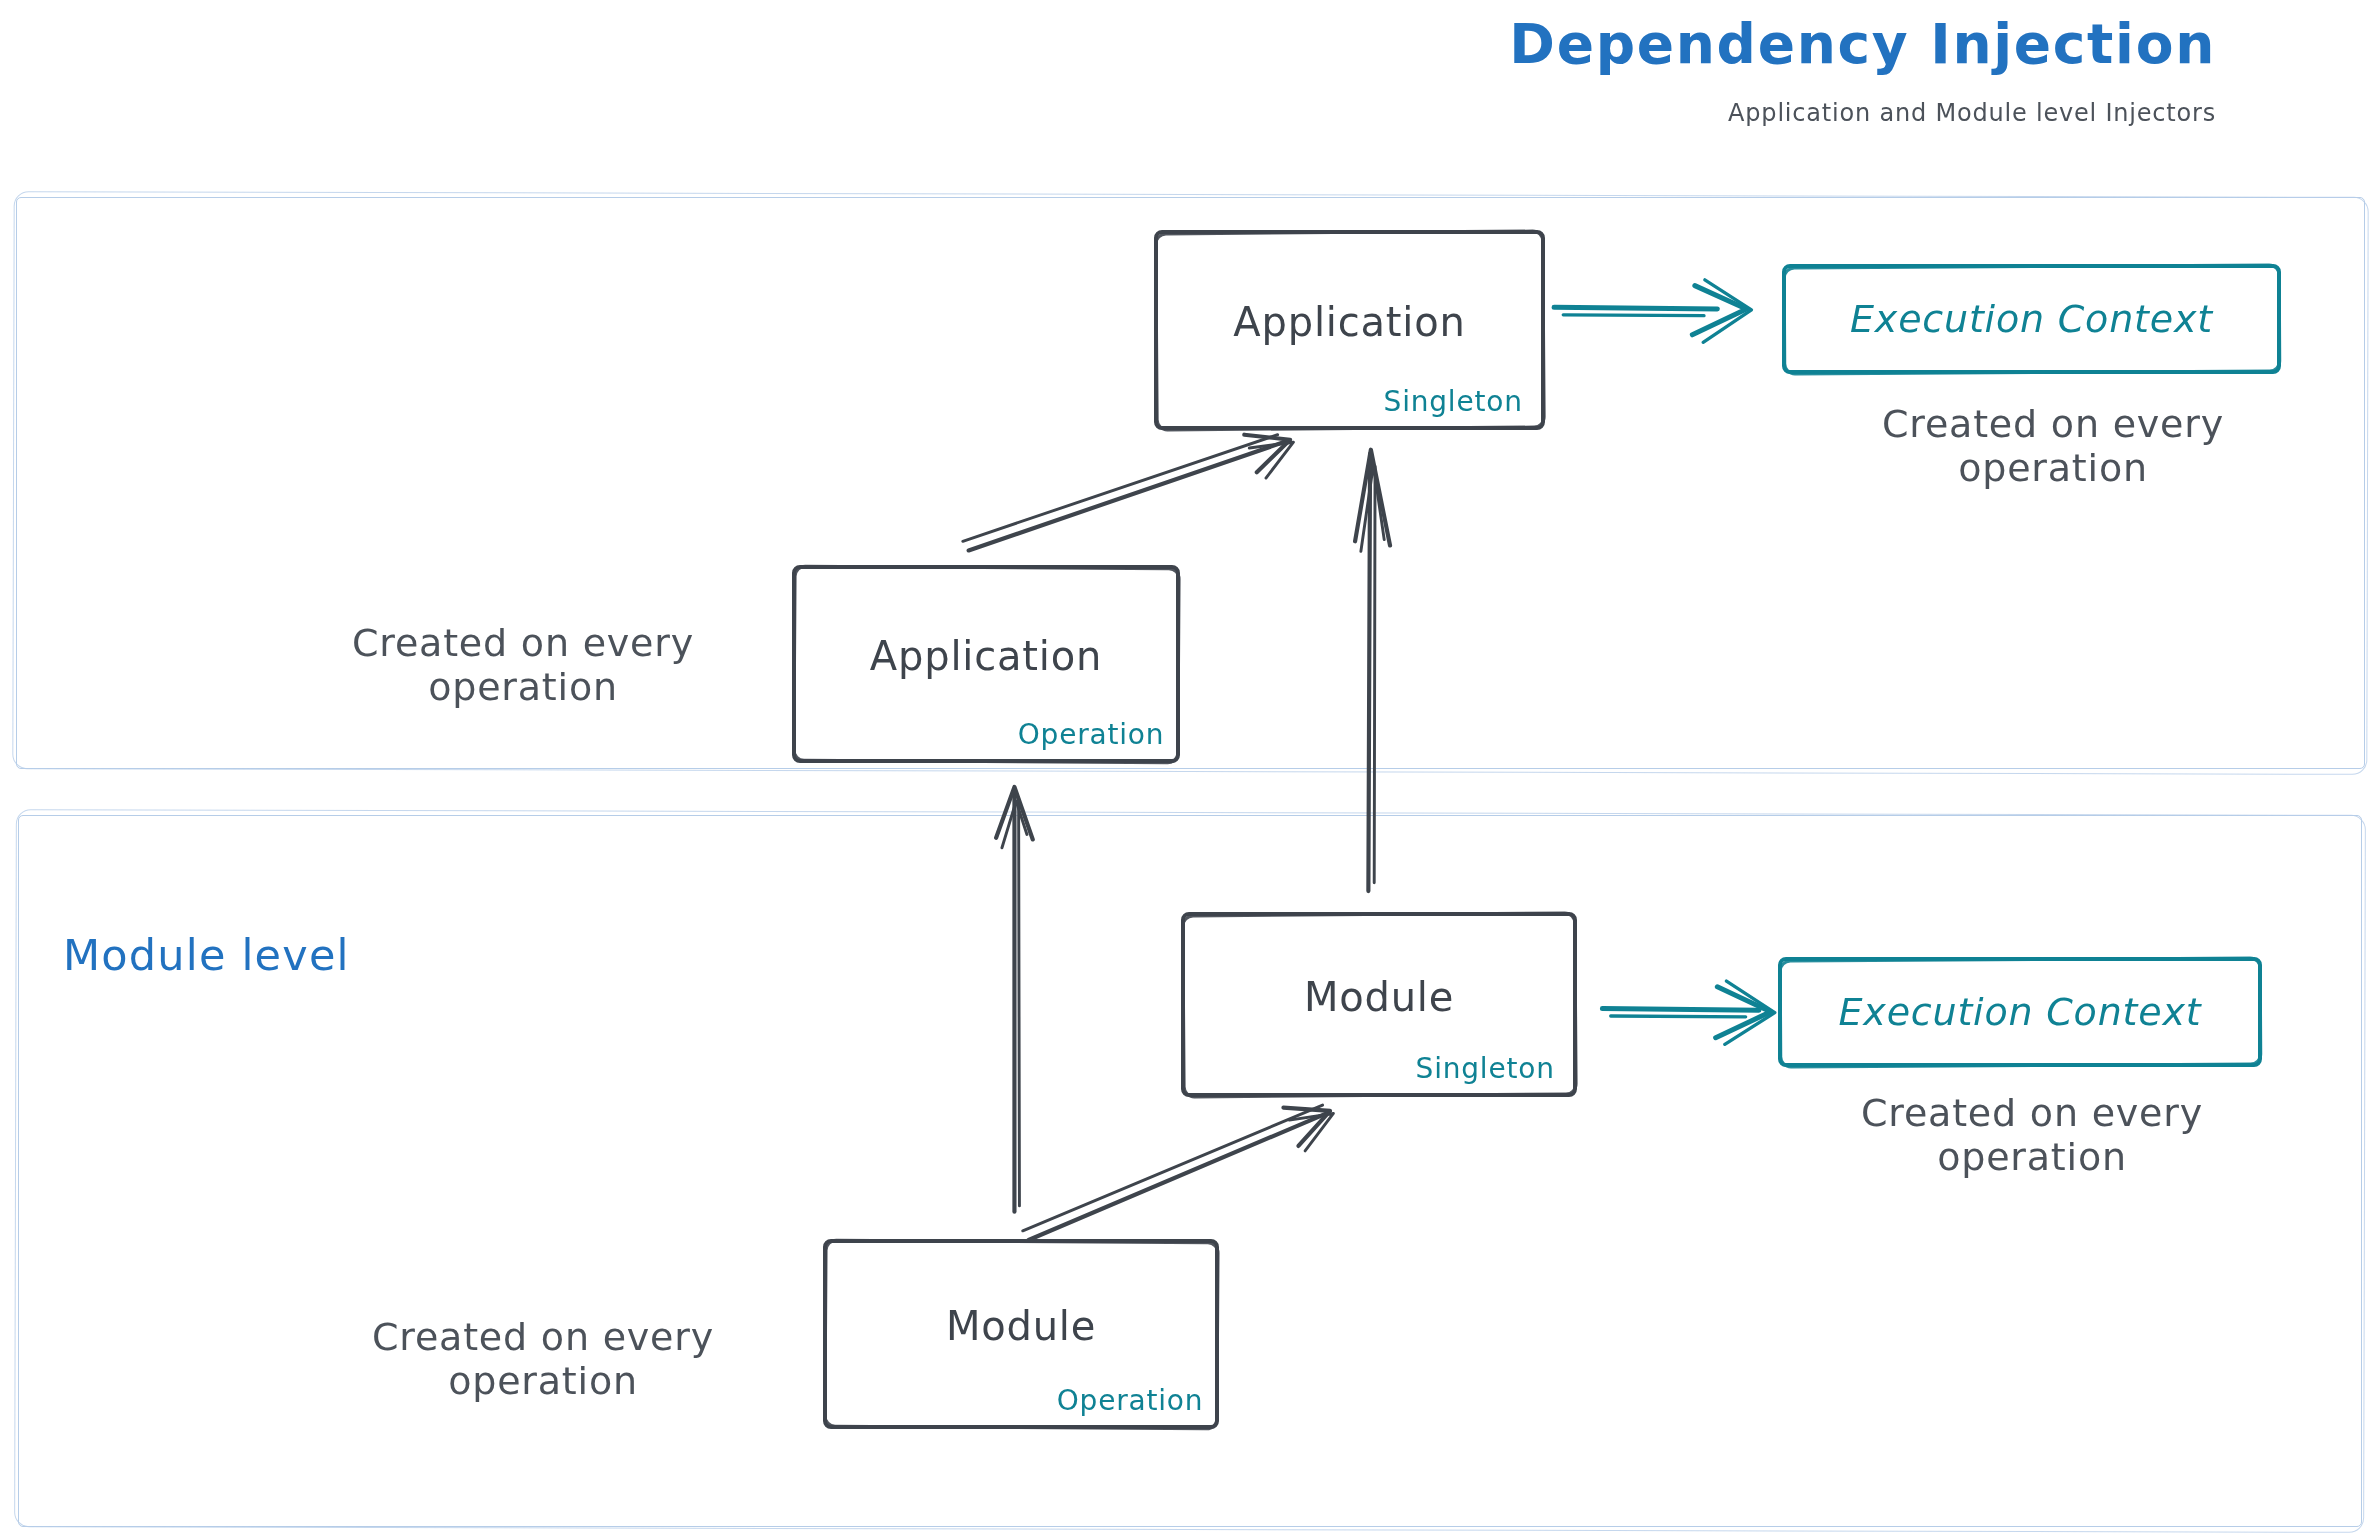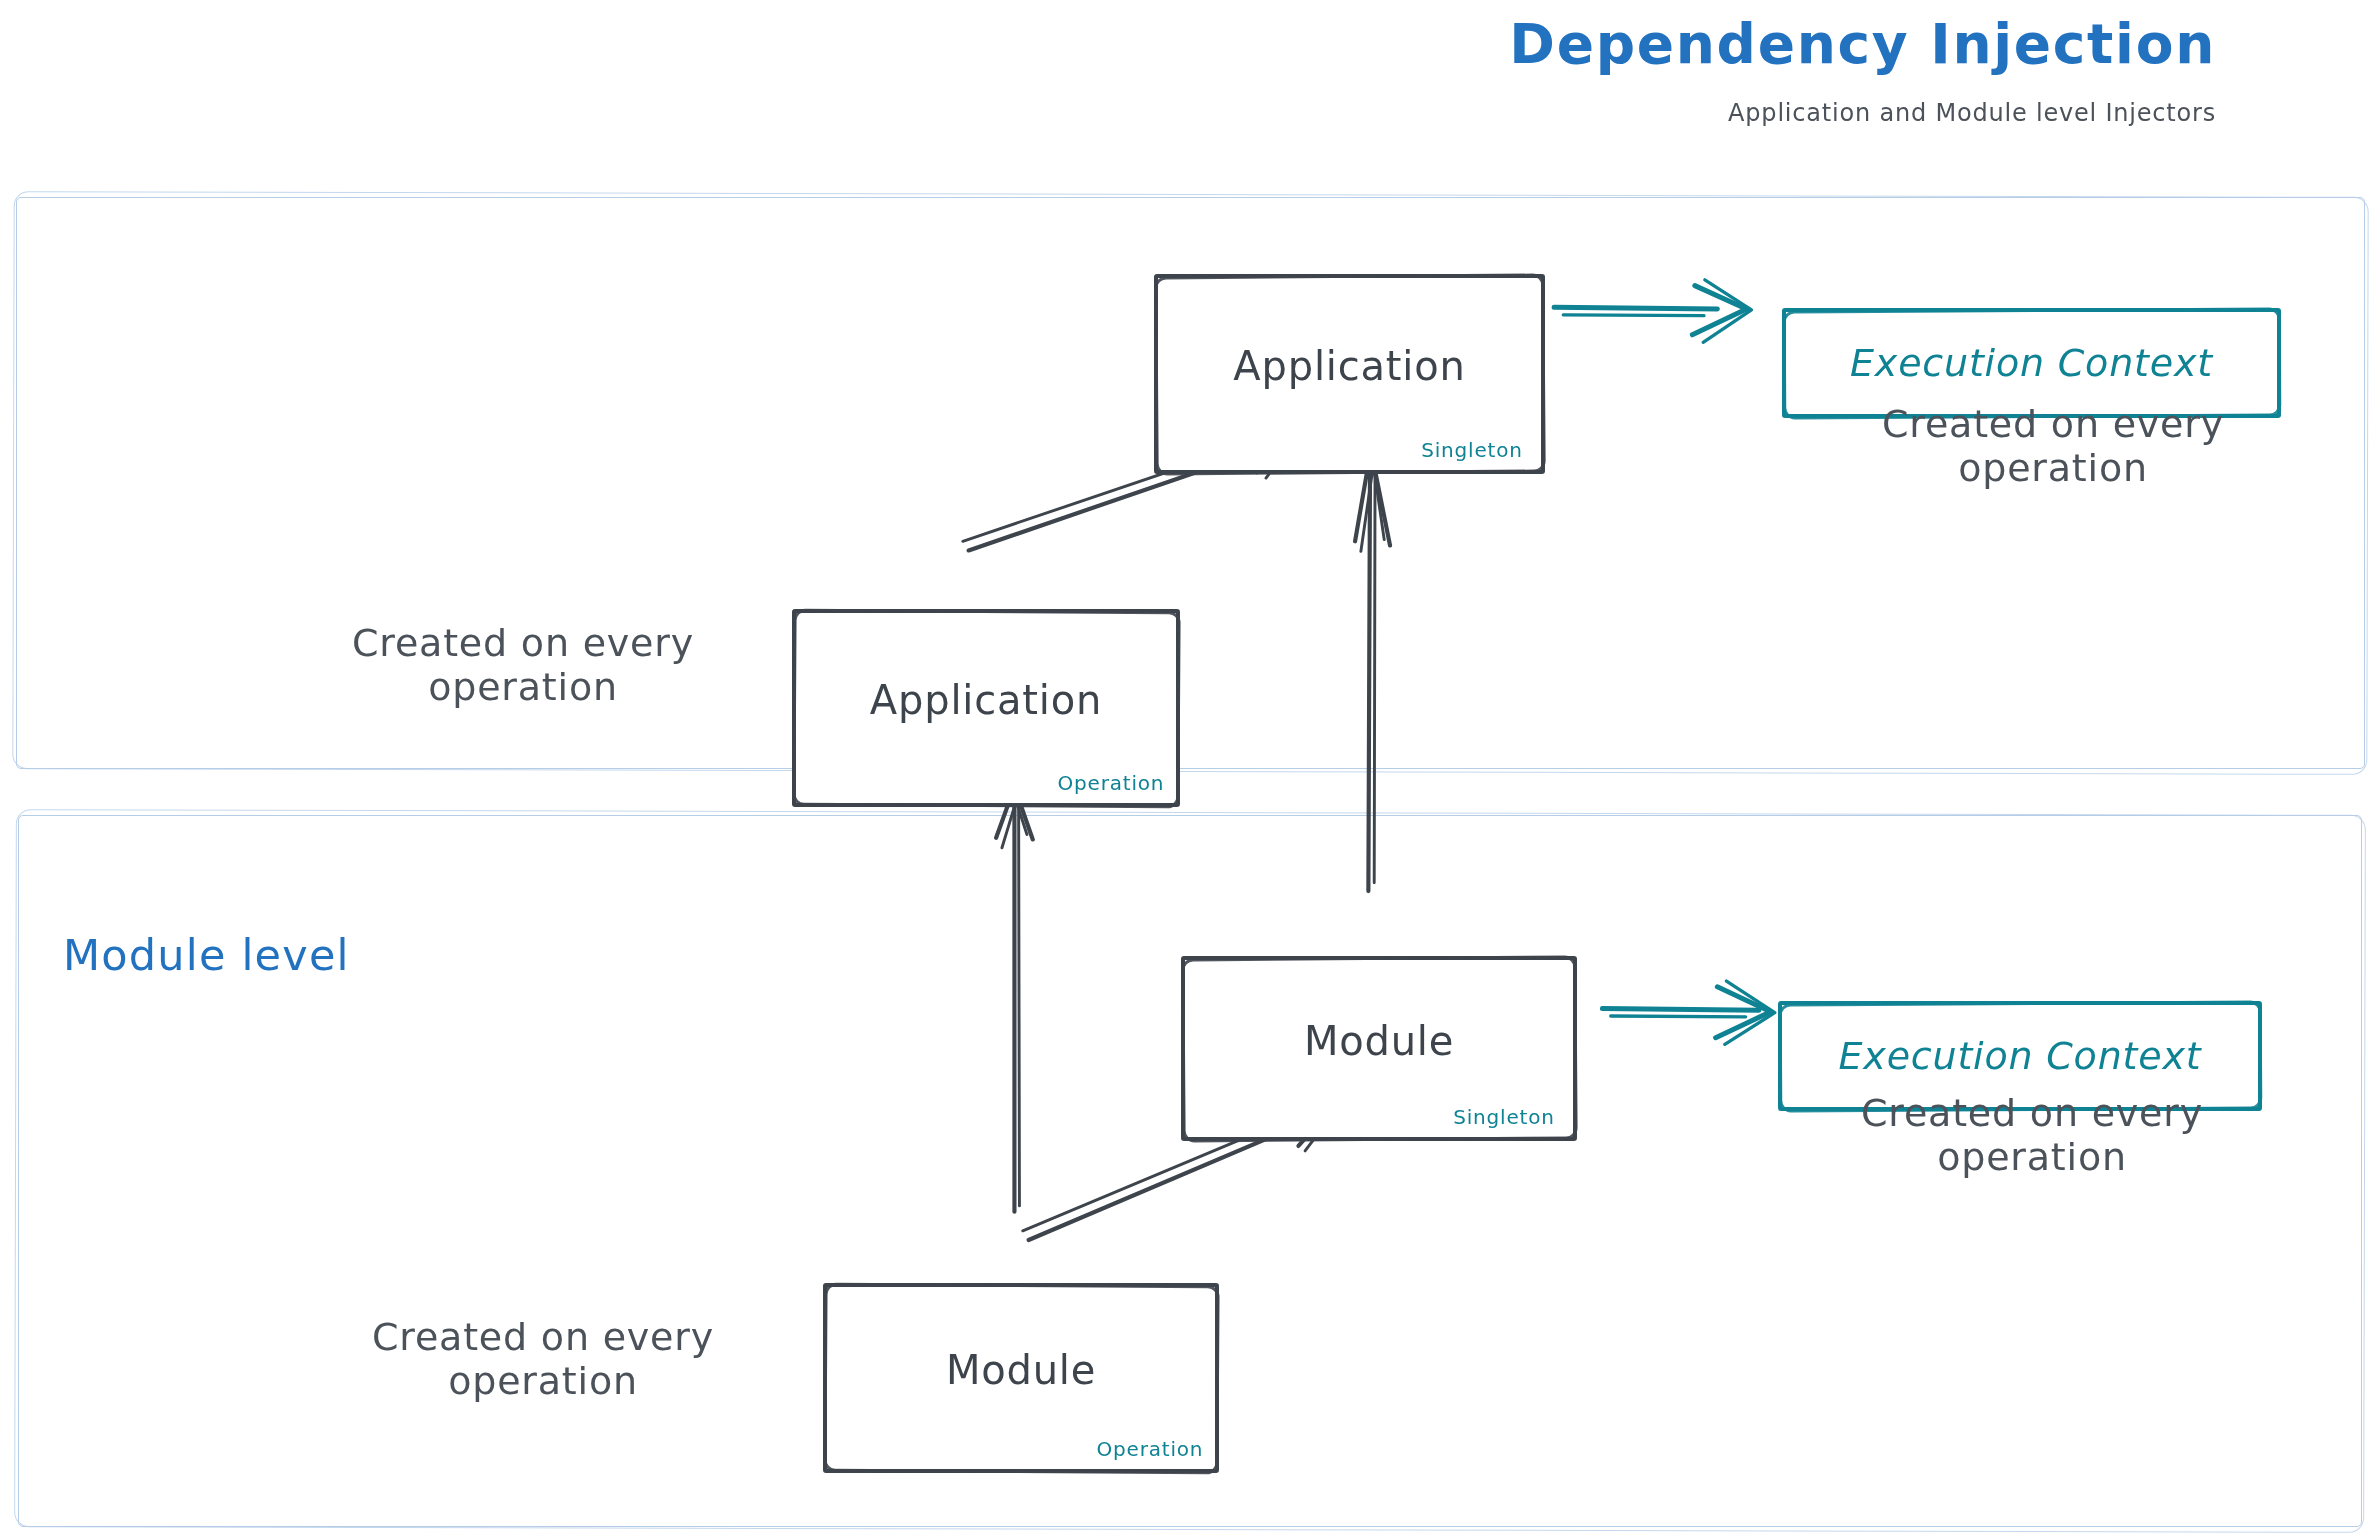--- a/index.html
+++ b/index.html
@@ -13,27 +13,27 @@
   
   .header{position:absolute; left:0; top:11.7px; width:2216px; text-align:right;}
   .title{font-size:55px; font-weight:bold; color:var(--blue); letter-spacing:1.7px;}
   .subtitle{margin-top:23px; font-size:24px; color:var(--gray);}
   
   .frame{position:absolute; border:1.7px solid var(--light-blue); border-radius:5px; background:transparent;}
   .frame::before{content:""; position:absolute; inset:-4.2px; border:1.7px solid var(--light-blue);
     border-radius:15px; transform:rotate(0.14deg); opacity:.8; pointer-events:none;}
   .frame-label{position:absolute; font-size:43px; color:var(--blue); letter-spacing:1.2px;}
   
-  .node{position:absolute; background:#fff; border:4.2px solid var(--dark); border-radius:3px;
-    display:flex; align-items:center; justify-content:center;margin-top:44px;}
+  .node{position:absolute; background:#fff; border:4.2px solid var(--dark); border-radius:8px;
+    display:flex; align-items:center; justify-content:center;}
   .node::before{content:""; position:absolute; inset:-3.3px; border:3.3px solid var(--dark);
     border-radius:11.7px; transform:rotate(-0.45deg); opacity:.9; pointer-events:none;}
   .node.tilt::before{transform:rotate(0.4deg);}
   .node-title{font-size:40px; color:var(--dark); transform:translateY(-8.3px);}
-  .node-tag{position:absolute; right:18.3px; bottom:8.3px; font-size:20px; color:var(--teal);}
+  .node-tag{position:absolute; right:18.3px; bottom:8.3px; font-size:28px; color:var(--teal);}
   
   .node.exec{border-color:var(--teal);}
   .node.exec::before{border-color:var(--teal); transform:rotate(-0.35deg);}
   .exec-title{font-size:38px; color:var(--teal); transform:none;font-style:italic;}
   
   .caption{position:absolute; width:516px; text-align:center; font-size:38px; color:var(--gray);}
   
   svg.arrows{position:absolute; left:0; top:0; pointer-events:none;}
   svg.arrows path{fill:none; stroke-linecap:round; stroke-linejoin:round;}
   .dark-stroke{stroke:var(--dark); stroke-width:5;}

